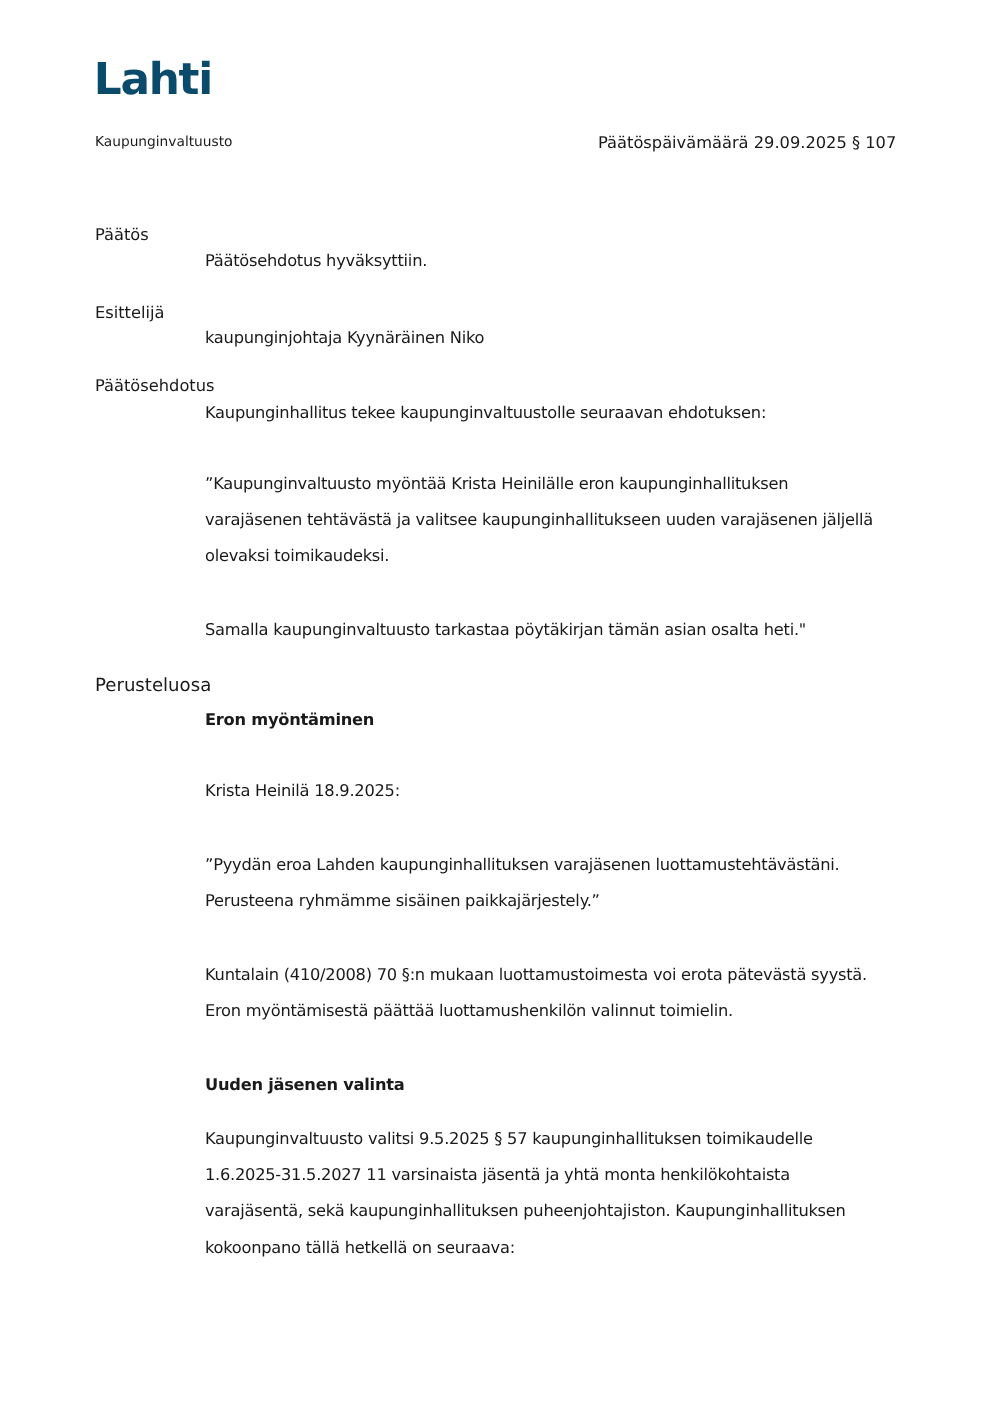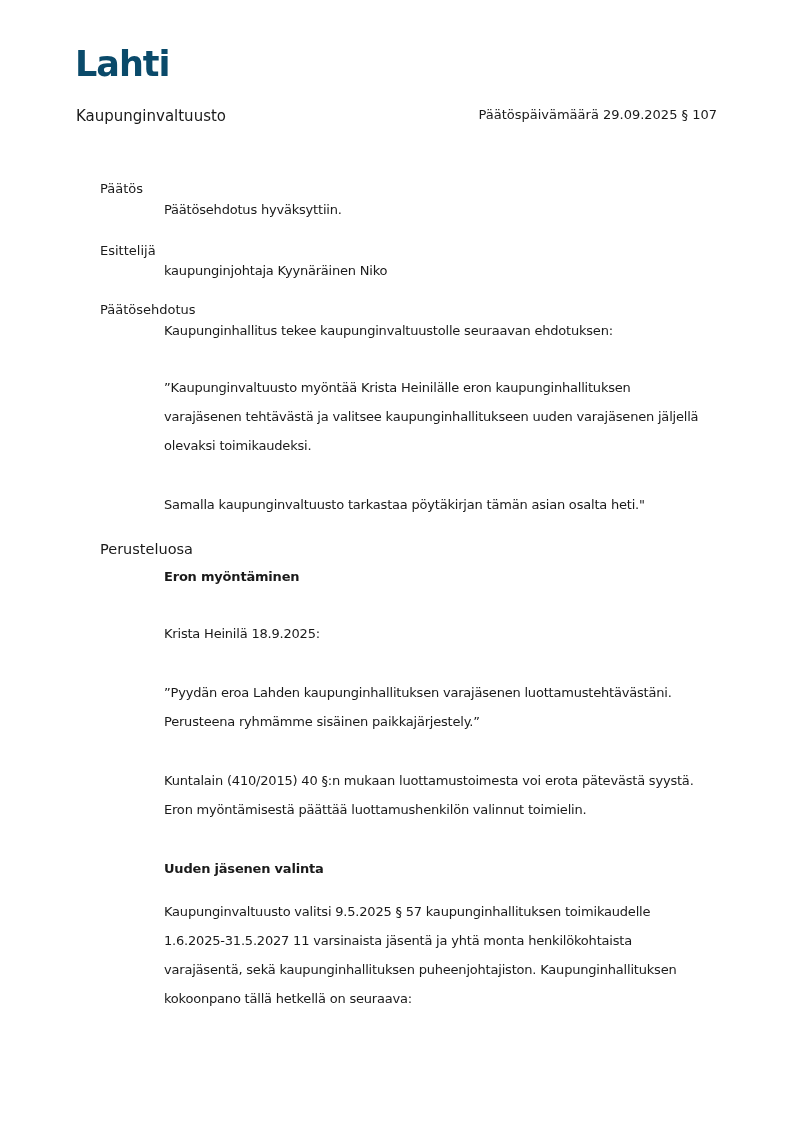--- a/index.html
+++ b/index.html
@@ -5,23 +5,23 @@
     html, body { margin: 0; padding: 0; background: #ffffff; }
     body {
       width: 793px; height: 1123px; position: relative; overflow: hidden;
       font-family: "DejaVu Sans", sans-serif; color: #1a1a1a;
     }
     .logo {
       position: absolute; left: 75px; top: 44px;
       font-family: "DejaVu Sans", sans-serif; font-weight: bold;
       font-size: 35px; letter-spacing: -1px; color: #0a4a6a; line-height: 40px; text-align: center;
     }
-    .hdr-left { position: absolute; left: 76px; top: 107px; font-size: 15px; }
+    .hdr-left { position: absolute; left: 76px; top: 107px; font-size: 11px; }
     .hdr-right { position: absolute; right: 76px; top: 107px; font-size: 13px; }
-    .label { position: absolute; left: 76px; font-size: 13px; margin-left: 24px; }
+    .label { position: absolute; left: 76px; font-size: 13px; }
     .label.big { font-size: 14.5px; text-align: center; }
     .txt { position: absolute; left: 164px; font-size: 13px; white-space: nowrap; letter-spacing: -0.2px; }
     .bold { font-weight: bold; }
   </style>
 </head>
 <body>
 
 <div class="logo">Lahti</div>
 
 <div class="hdr-left">Kaupunginvaltuusto</div>
@@ -38,19 +38,19 @@
 <div class="txt" style="top:380px">”Kaupunginvaltuusto myöntää Krista Heinilälle eron kaupunginhallituksen</div>
 <div class="txt" style="top:409px">varajäsenen tehtävästä ja valitsee kaupunginhallitukseen uuden varajäsenen jäljellä</div>
 <div class="txt" style="top:438px">olevaksi toimikaudeksi.</div>
 <div class="txt" style="top:497px">Samalla kaupunginvaltuusto tarkastaa pöytäkirjan tämän asian osalta heti."</div>
 
 <div class="label big" style="top:541px">Perusteluosa</div>
 <div class="txt bold" style="top:569px">Eron myöntäminen</div>
 <div class="txt" style="top:626px">Krista Heinilä 18.9.2025:</div>
 <div class="txt" style="top:685px">”Pyydän eroa Lahden kaupunginhallituksen varajäsenen  luottamustehtävästäni.</div>
 <div class="txt" style="top:714px">Perusteena ryhmämme sisäinen paikkajärjestely.”</div>
-<div class="txt" style="top:773px">Kuntalain (410/2015) 40 §:n mukaan luottamustoimesta voi erota pätevästä syystä.</div>
+<div class="txt" style="top:773px">Kuntalain (410/2008) 70 §:n mukaan luottamustoimesta voi erota pätevästä syystä.</div>
 <div class="txt" style="top:802px">Eron myöntämisestä päättää luottamushenkilön valinnut toimielin.</div>
 <div class="txt bold" style="top:861px">Uuden jäsenen valinta</div>
 <div class="txt" style="top:904px">Kaupunginvaltuusto valitsi 9.5.2025 § 57 kaupunginhallituksen toimikaudelle</div>
 <div class="txt" style="top:933px">1.6.2025-31.5.2027  11 varsinaista jäsentä ja yhtä monta henkilökohtaista</div>
 <div class="txt" style="top:962px">varajäsentä, sekä kaupunginhallituksen puheenjohtajiston. Kaupunginhallituksen</div>
 <div class="txt" style="top:991px">kokoonpano tällä hetkellä on seuraava:</div>
 
 </body></html>

